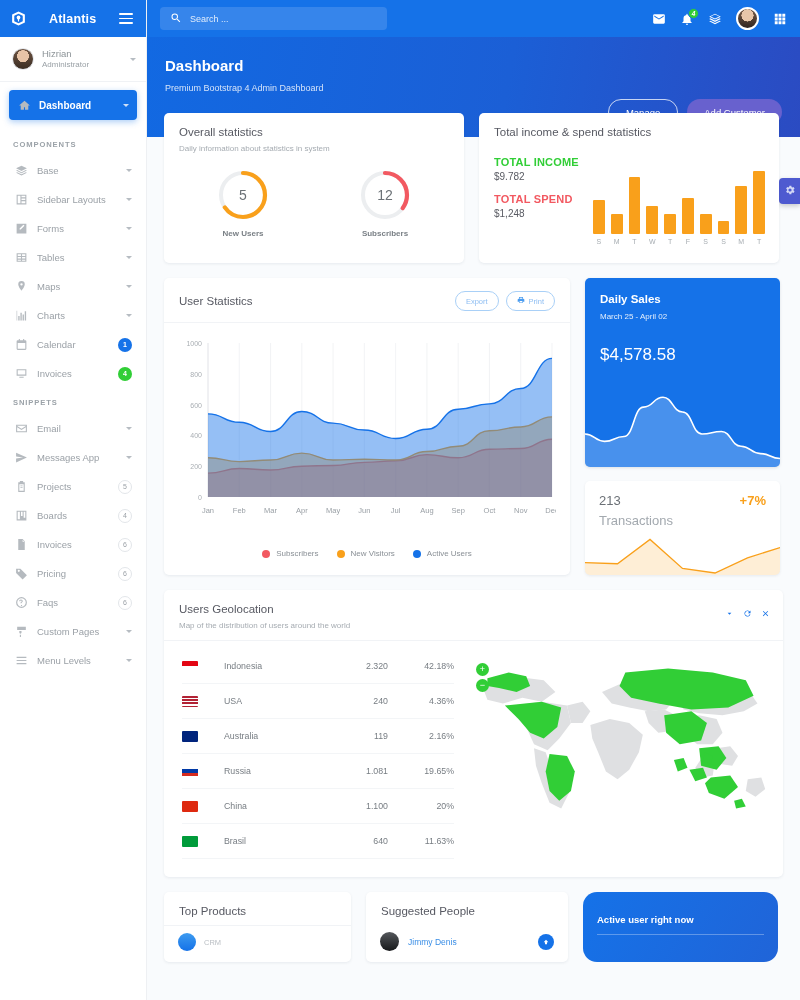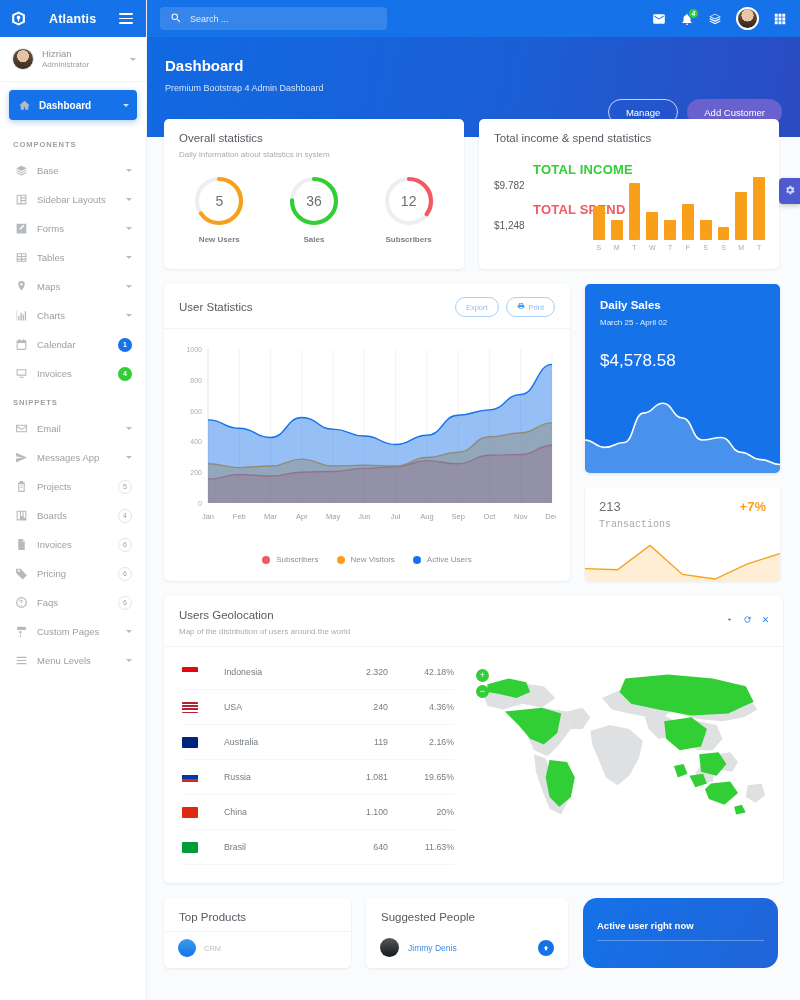--- a/index.html
+++ b/index.html
@@ -107,41 +107,41 @@
   .btn-outline {
     border: 1px solid rgba(255,255,255,.75); color: #fff; font-size: 9.5px;
     padding: 6.5px 17px; border-radius: 30px; background: transparent; cursor: pointer;
   }
   .btn-purple {
     background: #6861ce; color: #fff; font-size: 9.5px; border: none;
     padding: 7px 17px; border-radius: 30px; cursor: pointer;
   }
 
   
-  .content { position: absolute; left: 147px; top: 119px; width: 653px; padding: 0 17px 30px; }
+  .content { position: absolute; left: 147px; top: 113px; width: 653px; padding: 0 17px 30px; }
   .card { background:#fff; border-radius: 5px; box-shadow: 0 1px 3px rgba(18,38,63,.08); }
   .card-head { padding: 13px 15px 10px; }
   .card-title { font-size: 11.5px; color: #575962; }
   .card-sub { font-size: 8px; color: #a6acb2; margin-top: 6px; }
   .row { display: flex; gap: 15px; }
 
   
   .stats-card { width: 300px; height: 150px; }
   .gauges { display: flex; justify-content: space-around; padding: 6px 8px 0; }
   .gauge { text-align: center; }
   .gauge-ring { position: relative; width: 52px; height: 52px; margin: 0 auto; }
   .gauge-num {
     position: absolute; inset: 0; display: flex; align-items: center; justify-content: center;
     font-size: 14px; color: #6b7176;
   }
   .gauge-lbl { font-size: 8px; color: #7a8086; font-weight: bold; margin-top: 8px; }
 
   
   .income-card { width: 300px; height: 150px; position: relative; }
-  .inc-lbl { font-size: 13px; font-weight: bold; letter-spacing: .2px; margin-left: 39px; }
+  .inc-lbl { font-size: 11px; font-weight: bold; letter-spacing: .2px; }
   .inc-val { font-size: 10px; color: #585a62; margin: 3px 0 11px; }
   .bars { position: absolute; right: 14px; bottom: 15px; width: 172px; height: 80px; }
   .bars-row { display: flex; align-items: flex-end; gap: 6px; height: 66px; }
   .bar { flex: 1; background: #f9a01b; border-radius: 1px; }
   .bars-lbls { display: flex; gap: 6px; margin-top: 4px; }
   .bars-lbls span { flex: 1; text-align: center; font-size: 7px; color: #a7adb2; }
 
   
   .us-card { width: 406px; }
   .us-head { display: flex; align-items: center; padding: 13px 15px 11px; border-bottom: 1px solid #f1f3f6; }
@@ -163,21 +163,21 @@
   .ds-t { font-size: 11.5px; color: #fff; padding: 15px 15px 0; font-weight: bold; }
   .ds-s { font-size: 8px; color: rgba(255,255,255,.88); padding: 7px 15px 0; }
   .ds-v { font-size: 17px; color: #fff; padding: 24px 15px 0; }
   .ds-chart { position: absolute; left: 0; bottom: 0; width: 195px; height: 85px; }
 
   
   .tx-card { width: 195px; height: 94px; position: relative; overflow: hidden; }
   .tx-top { display: flex; align-items: flex-start; padding: 12px 14px 0; }
   .tx-num { font-size: 13px; color: #6b7076; }
   .tx-pct { margin-left: auto; font-size: 13px; color: #f9a01b; font-weight: bold; }
-  .tx-lbl { font-size: 10px; color: #a3a9af; padding: 5px 14px 0; font-family: Liberation Mono, monospace; }
+  .tx-lbl { font-size: 13px; color: #a3a9af; padding: 5px 14px 0; }
   .tx-chart { position: absolute; left: 0; bottom: 0; width: 195px; height: 42px; }
 
   
   .geo-card { width: 619px; position: relative; }
   .geo-head { padding: 13px 15px 10px; border-bottom: 1px solid #f1f3f6; }
   .geo-actions { position: absolute; right: 13px; top: 14px; display: flex; gap: 9px; align-items: center; }
   .geo-actions svg { fill: #1572e8; cursor: pointer; }
   .geo-body { display: flex; padding: 8px 0 18px; }
   .geo-table { width: 304px; padding: 0 14px 0 18px; }
   .geo-row { display: flex; align-items: center; height: 35px; border-bottom: 1px solid #f3f5f7; }
@@ -482,27 +482,20 @@
           <div class="card-title">Overall statistics</div>
           <div class="card-sub">Daily information about statistics in system</div>
         </div>
         <div class="gauges" id="gauges">
             <div class="gauge">
               <div class="gauge-ring"><svg width="52" height="52" viewBox="0 0 52 52">
                   <circle cx="26" cy="26" r="22" fill="none" stroke="#eceef0" stroke-width="4"></circle>
                   <circle cx="26" cy="26" r="22" fill="none" stroke="#f9a01b" stroke-width="4.2" stroke-linecap="round" stroke-dasharray="89.84954989266808 138.23007675795088" transform="rotate(-90 26 26)"></circle>
                 </svg><span class="gauge-num">5</span></div>
               <div class="gauge-lbl">New Users</div>
-            </div>
-            <div class="gauge">
-              <div class="gauge-ring"><svg width="52" height="52" viewBox="0 0 52 52">
-                  <circle cx="26" cy="26" r="22" fill="none" stroke="#eceef0" stroke-width="4"></circle>
-                  <circle cx="26" cy="26" r="22" fill="none" stroke="#31ce36" stroke-width="4.2" stroke-linecap="round" stroke-dasharray="103.67255756846316 138.23007675795088" transform="rotate(-90 26 26)"></circle>
-                </svg><span class="gauge-num">36</span></div>
-              <div class="gauge-lbl">Sales</div>
             </div>
             <div class="gauge">
               <div class="gauge-ring"><svg width="52" height="52" viewBox="0 0 52 52">
                   <circle cx="26" cy="26" r="22" fill="none" stroke="#eceef0" stroke-width="4"></circle>
                   <circle cx="26" cy="26" r="22" fill="none" stroke="#f25961" stroke-width="4.2" stroke-linecap="round" stroke-dasharray="48.38052686528281 138.23007675795088" transform="rotate(-90 26 26)"></circle>
                 </svg><span class="gauge-num">12</span></div>
               <div class="gauge-lbl">Subscribers</div>
             </div>
           </div>
       </section>

